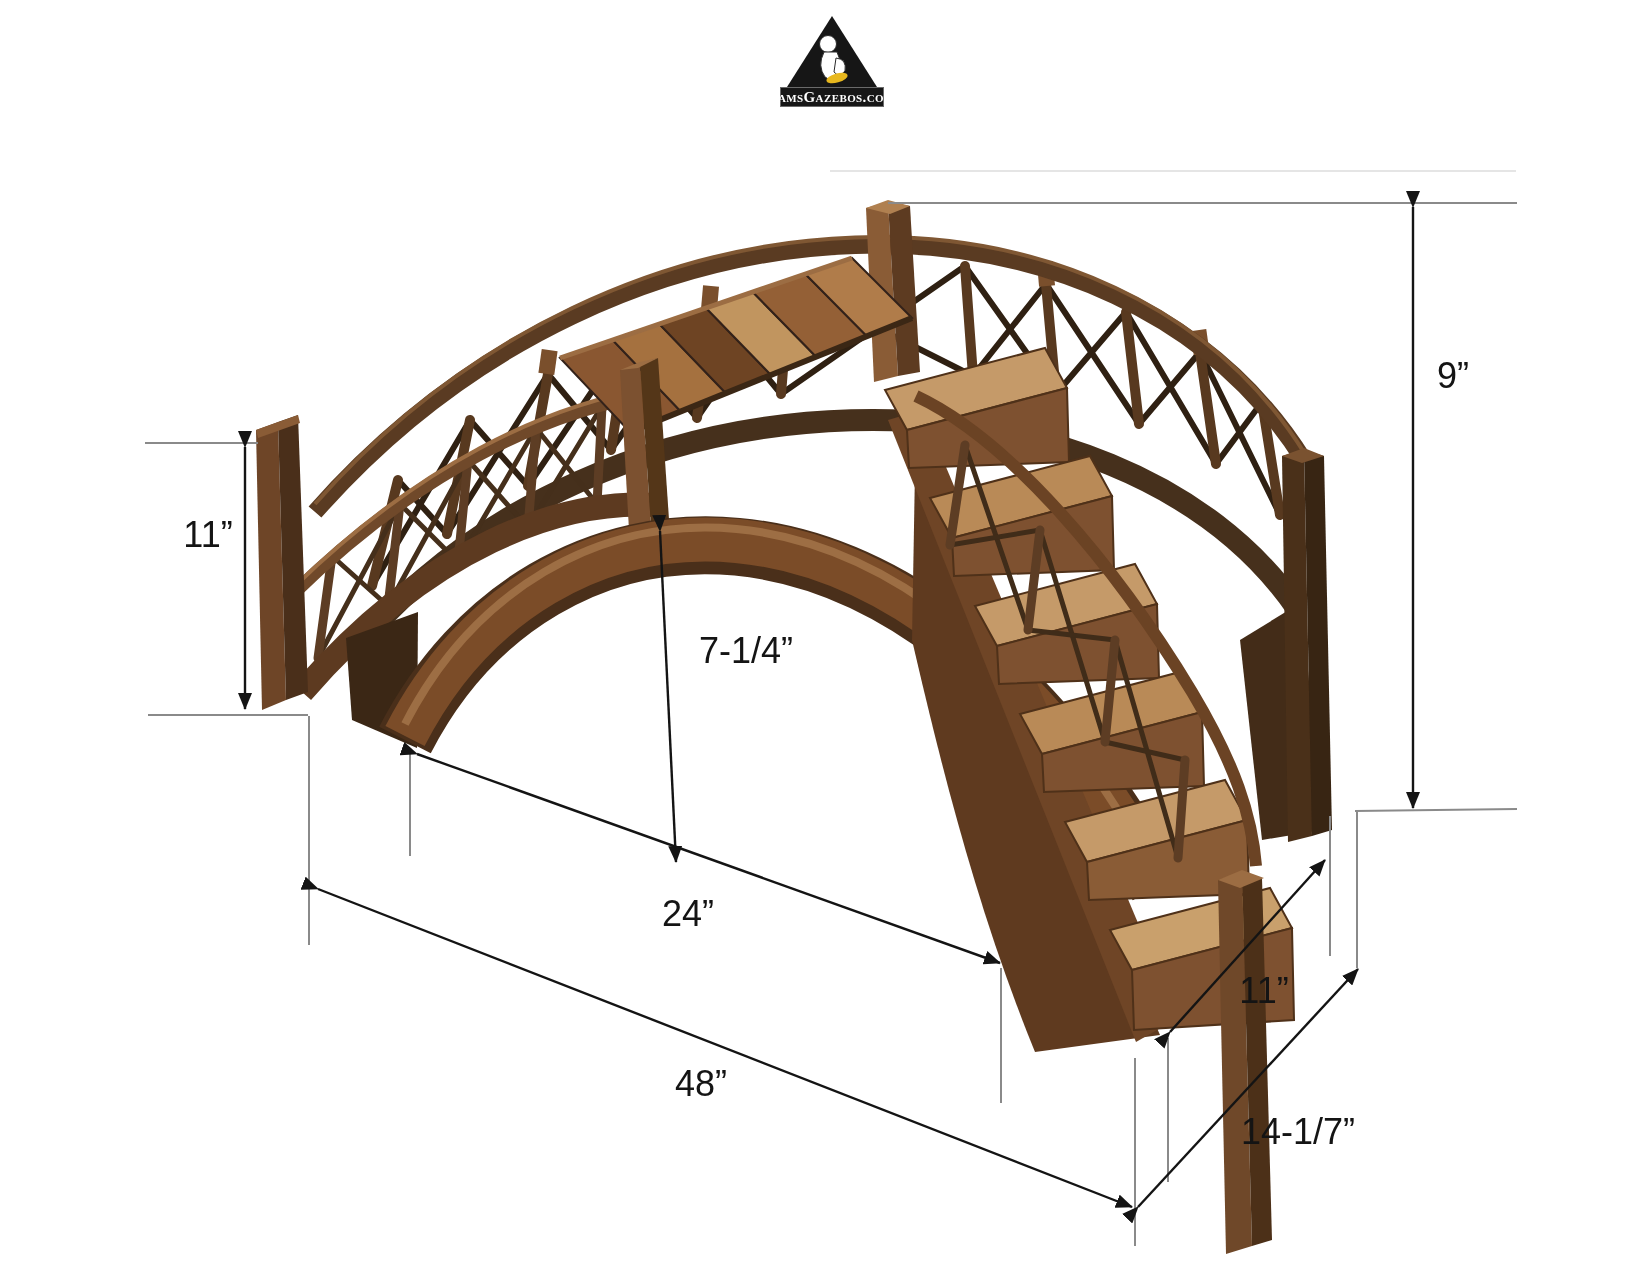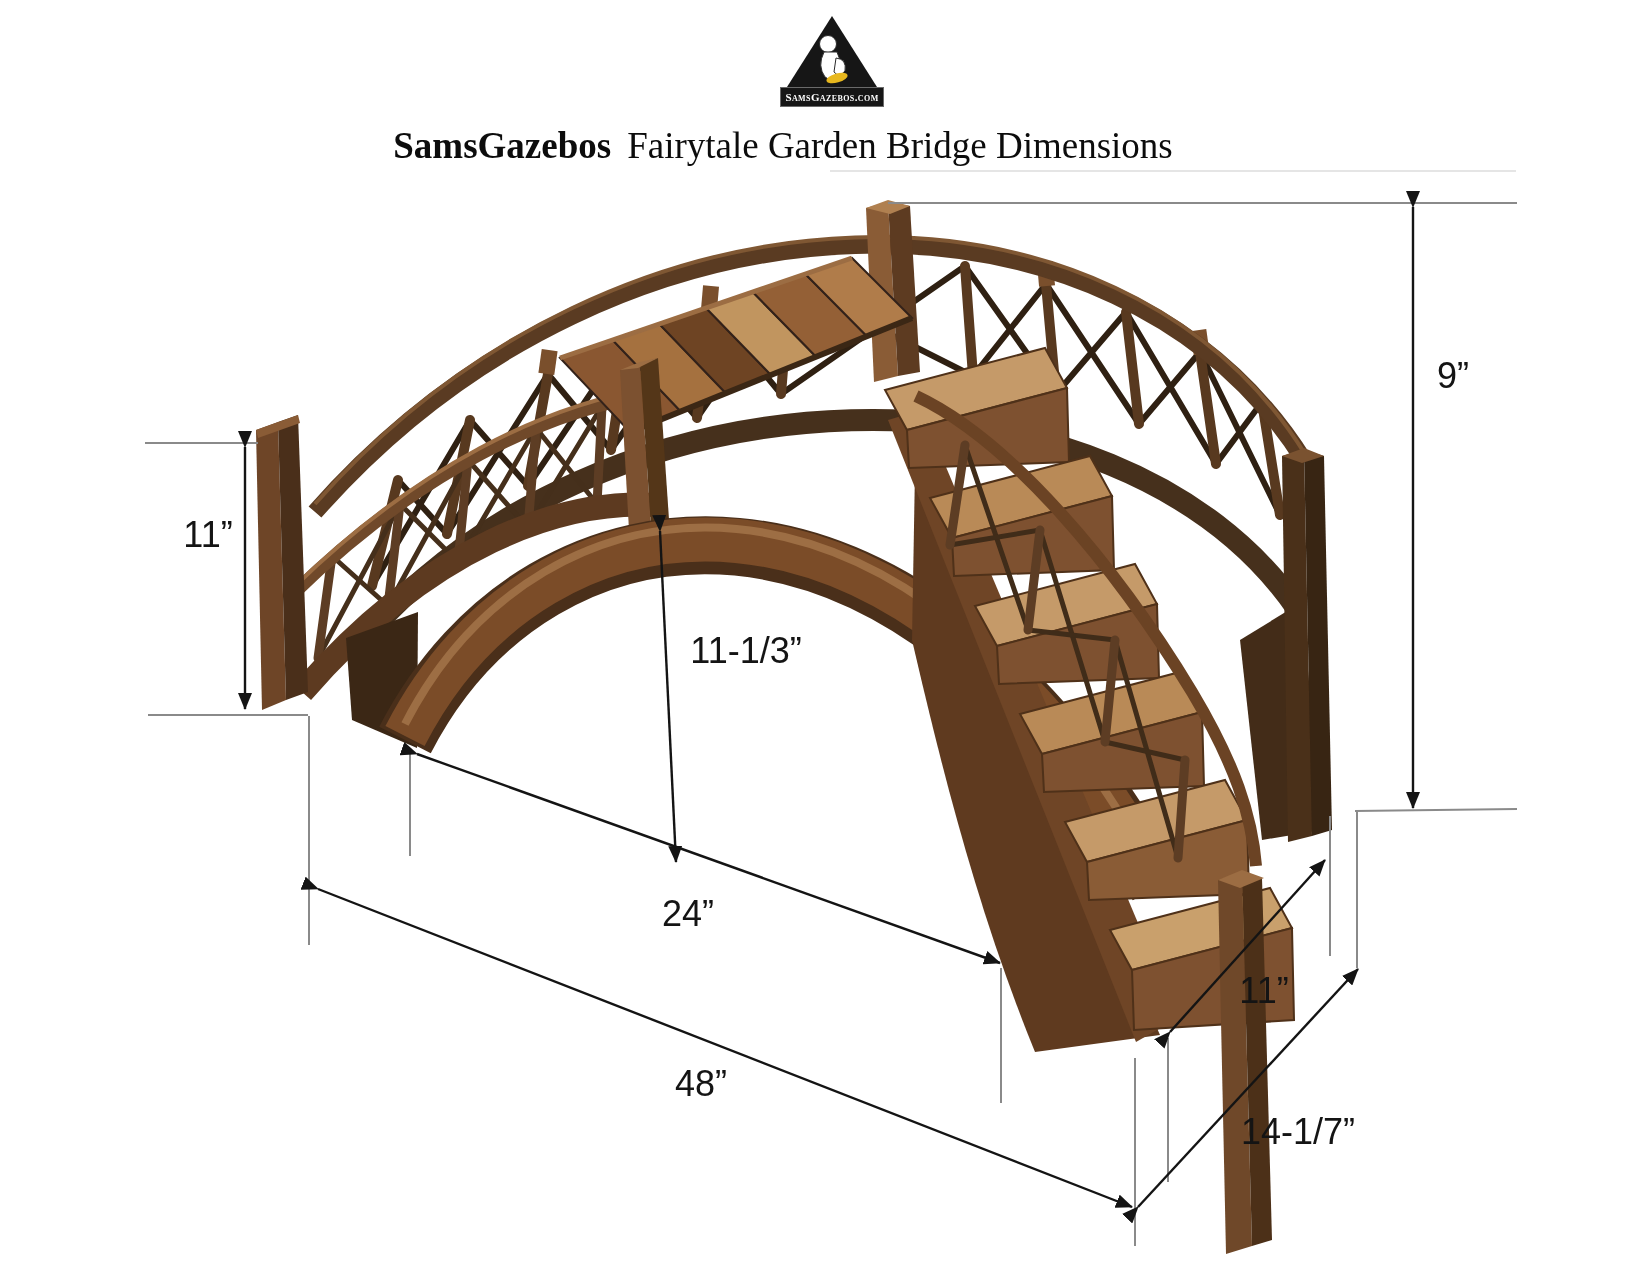--- a/index.html
+++ b/index.html
@@ -5,21 +5,21 @@
   html,body{margin:0;padding:0;background:#fff;}
   .page{position:relative;width:1650px;height:1275px;background:#ffffff;overflow:hidden;
         font-family:"Liberation Sans",sans-serif;}
   .layer{position:absolute;left:0;top:0;}
   
   .logo{position:absolute;left:780px;top:16px;width:104px;height:92px;}
   .logo-tri{position:absolute;left:0;top:0;}
   .logo-banner{position:absolute;left:0;top:71px;width:102px;height:18px;background:#161616;
                border:1px solid #6a6a6a;display:flex;align-items:center;justify-content:center;}
   .logo-banner span{color:#ffffff;font-family:"Liberation Serif",serif;font-weight:bold;
-               font-size:11px;letter-spacing:.4px;font-variant:small-caps;line-height:1;}
+               font-size:15px;letter-spacing:.4px;font-variant:small-caps;line-height:1;}
   
   .title{position:absolute;left:783px;top:124px;transform:translateX(-50%);white-space:nowrap;
          font-family:"Liberation Serif",serif;font-size:37px;color:#0c0c0c;}
   .title .brand{font-weight:bold;}
   .title .rest{margin-left:16px;font-weight:normal;}
   
   .dim-label{position:absolute;transform:translateX(-50%);white-space:nowrap;
              font-size:36px;line-height:1;color:#141414;}
 </style>
 </head>
@@ -226,25 +226,22 @@
       <circle cx="48" cy="28" r="8.5" fill="#ffffff" stroke="#2a2a2a" stroke-width="1"></circle>
       <path d="M44,36 q-7,14 1,25 q9,7 14,-2 q4,-10 -2,-23 z" fill="#ffffff" stroke="#2a2a2a" stroke-width="1"></path>
       <path d="M56,42 q11,1 9,13 q-6,7 -11,1 z" fill="#ffffff" stroke="#2a2a2a" stroke-width="1"></path>
       <ellipse cx="57" cy="62" rx="11" ry="4.5" fill="#e8b81e" transform="rotate(-16 57 62)"></ellipse>
     </svg>
     <div class="logo-banner">
       <span>SamsGazebos.com</span>
     </div>
   </div>
 
-  <div class="title">
-    <span class="brand">SamsGazebos</span><span class="rest">Fairytale Garden Bridge Dimensions</span>
-  </div>
 
   <div class="dim-label" style="left:208px;top:517px;">11”</div>
   <div class="dim-label" style="left:1453px;top:358px;">9”</div>
-  <div class="dim-label" style="left:746px;top:633px;">11-1/3”</div>
+  <div class="dim-label" style="left:746px;top:633px;">7-1/4”</div>
   <div class="dim-label" style="left:688px;top:896px;">24”</div>
   <div class="dim-label" style="left:701px;top:1066px;">48”</div>
   <div class="dim-label" style="left:1264px;top:973px;">11”</div>
   <div class="dim-label" style="left:1298px;top:1114px;">14-1/7”</div>
 
 </div>
 
 </body></html>

